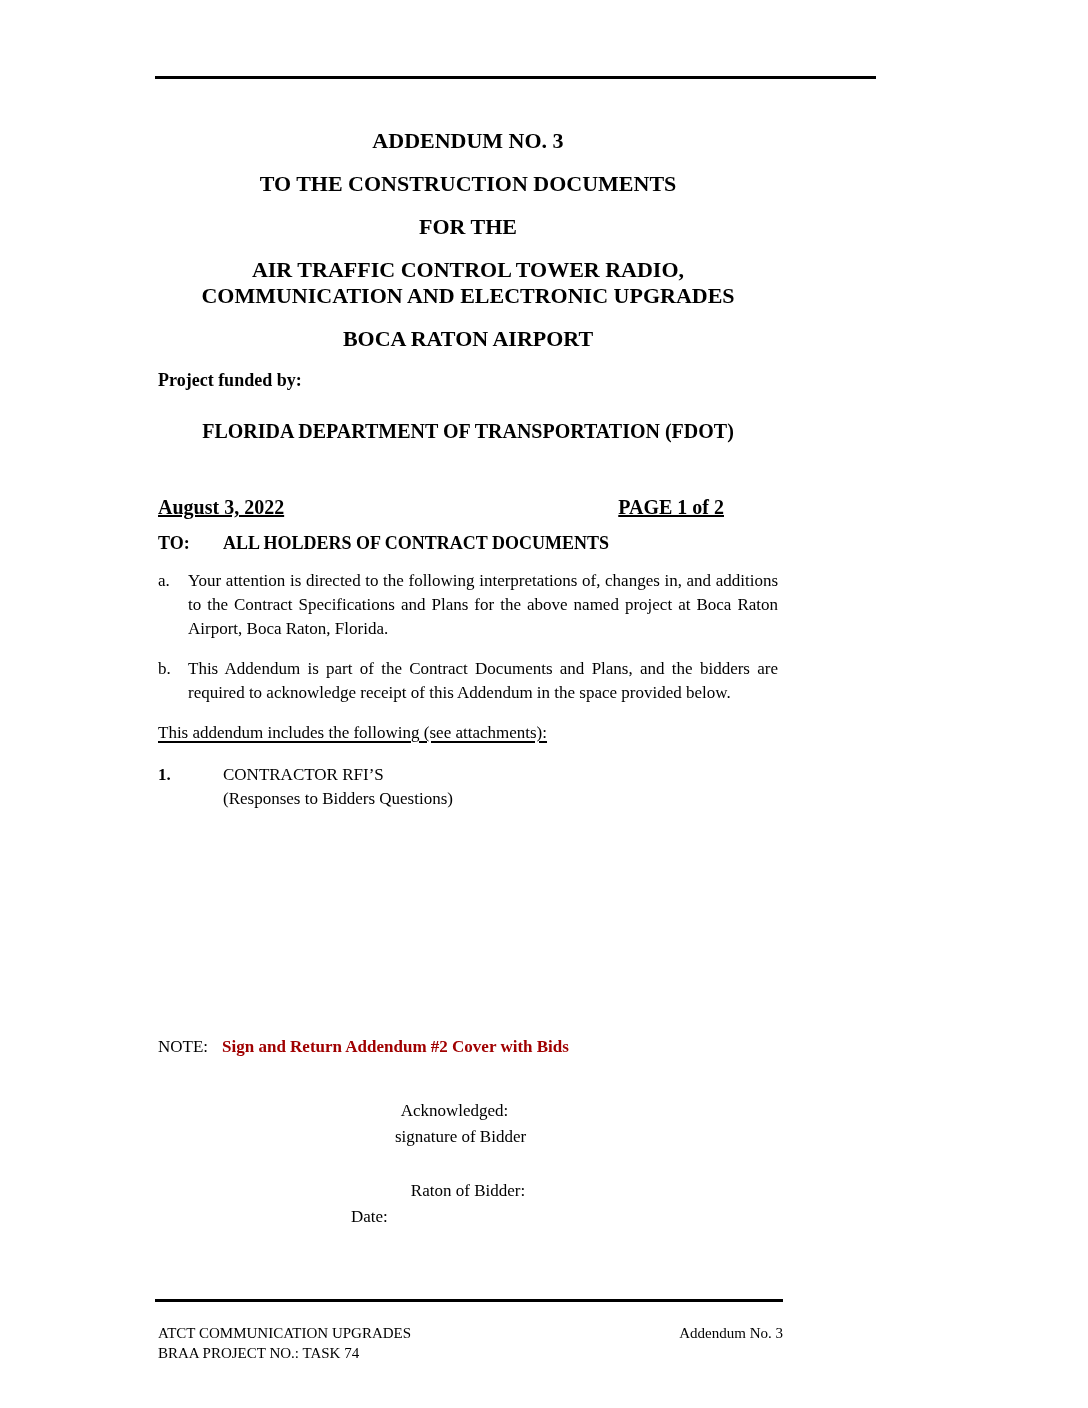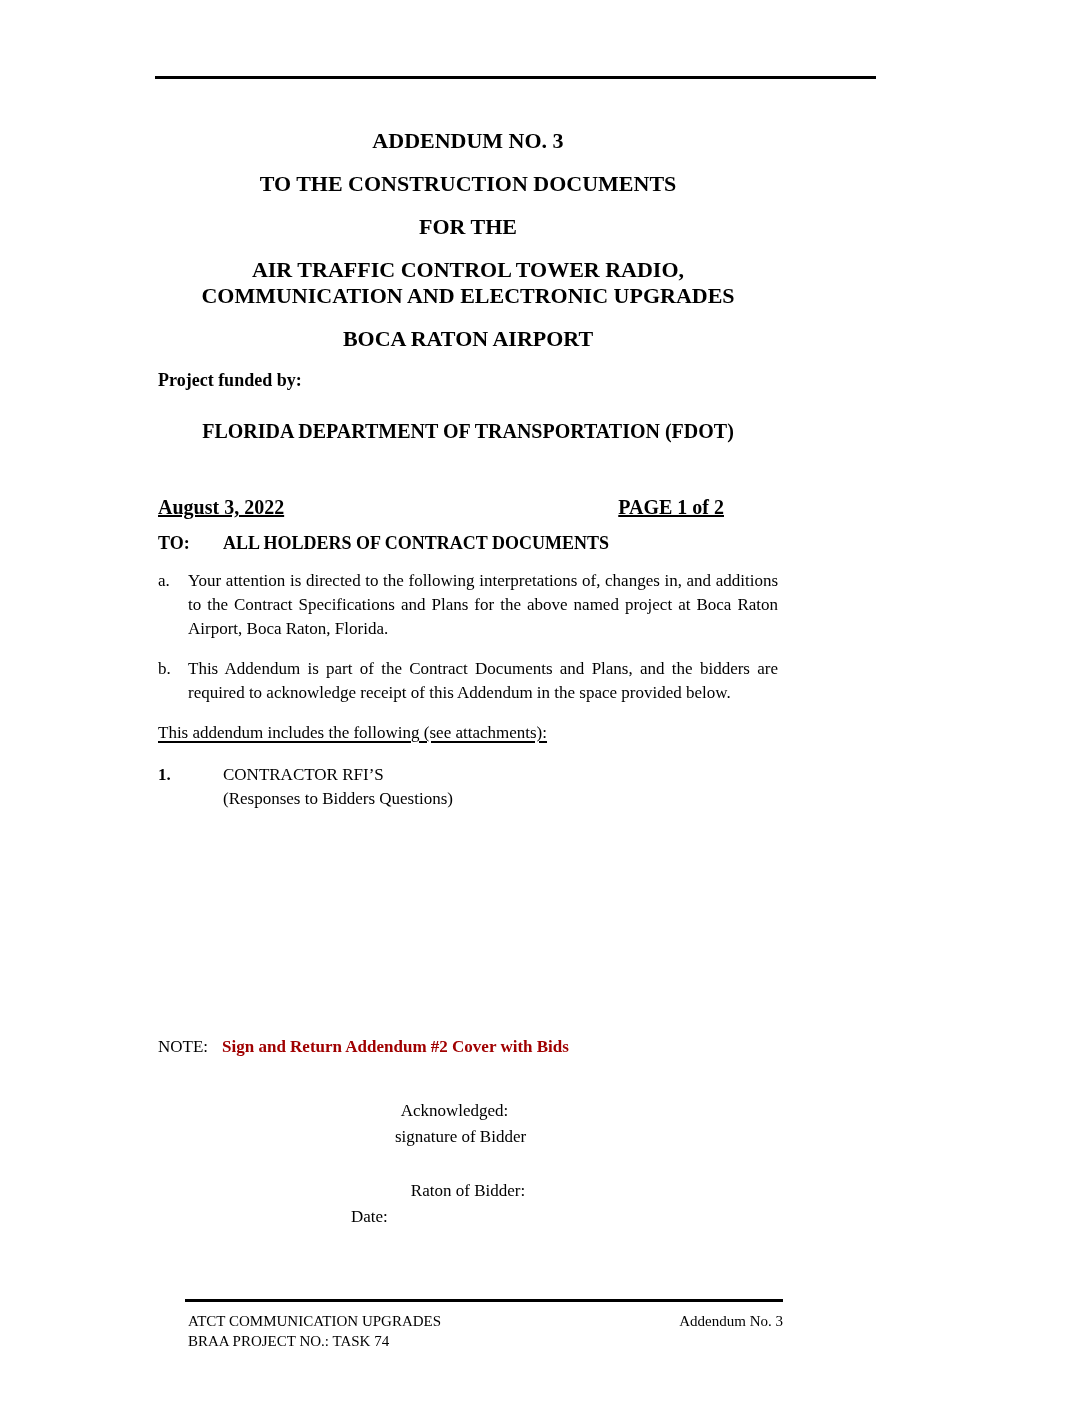--- a/index.html
+++ b/index.html
@@ -156,24 +156,23 @@
   }
   .footer {
     position: absolute;
     left: 155px;
     right: 93px;
     top: 1299px;
     border-top: 3px solid #000;
     display: flex;
     justify-content: space-between;
     align-items: flex-start;
-    padding-top: 9px;
+    padding-top: 21px;
     font-size: 15px;
     line-height: 20px;
-    margin-left: 30px;
   }
   .footer .f-left {
     padding-left: 3px;
   }
 </style>
 </head>
 <body>
 
 <div class="page" style="--note-color: #a00000;">
 

